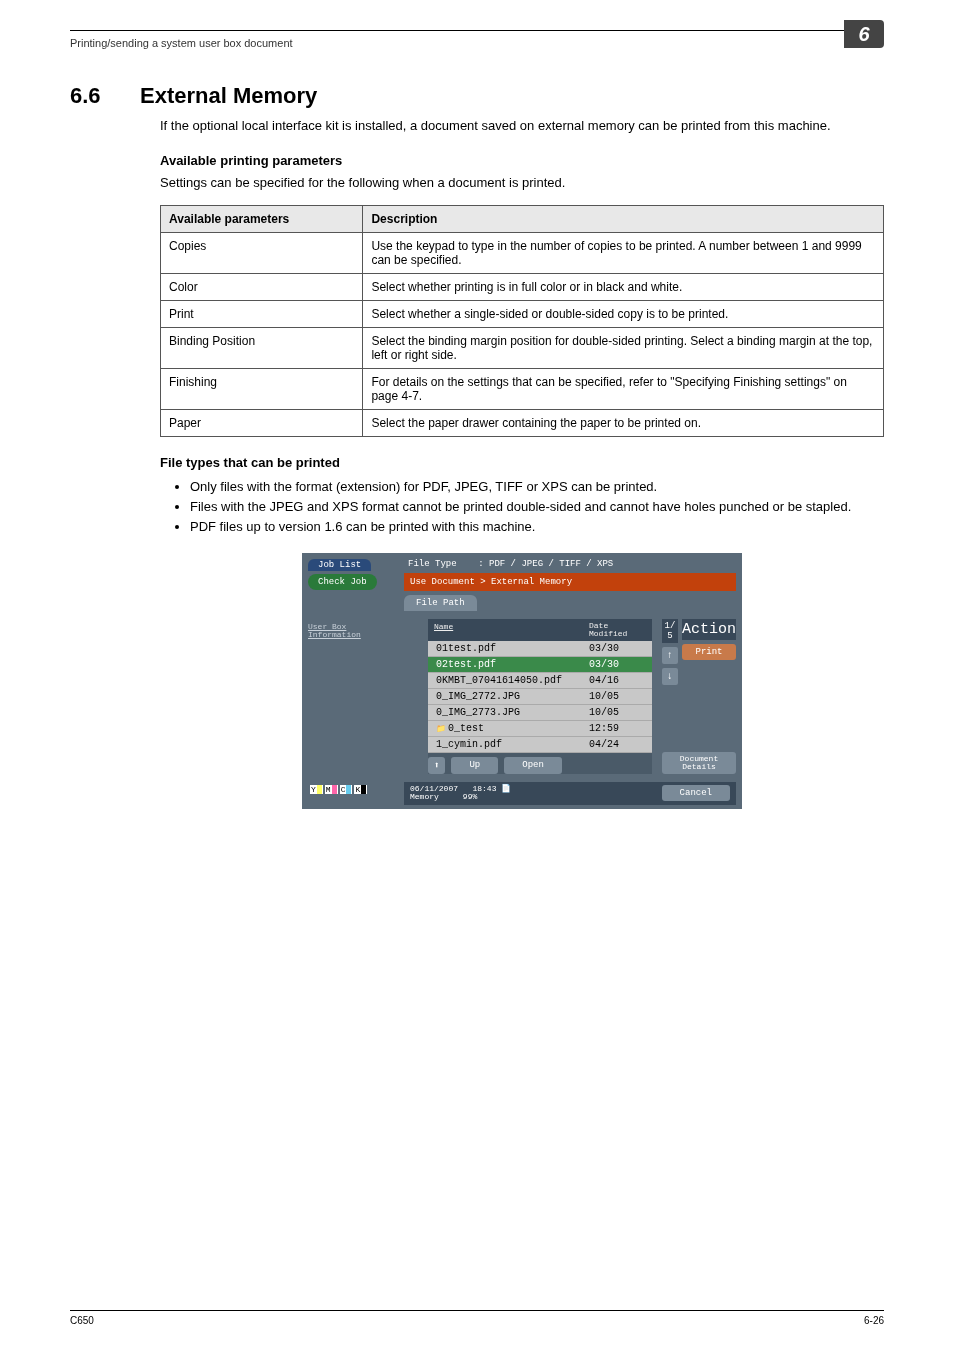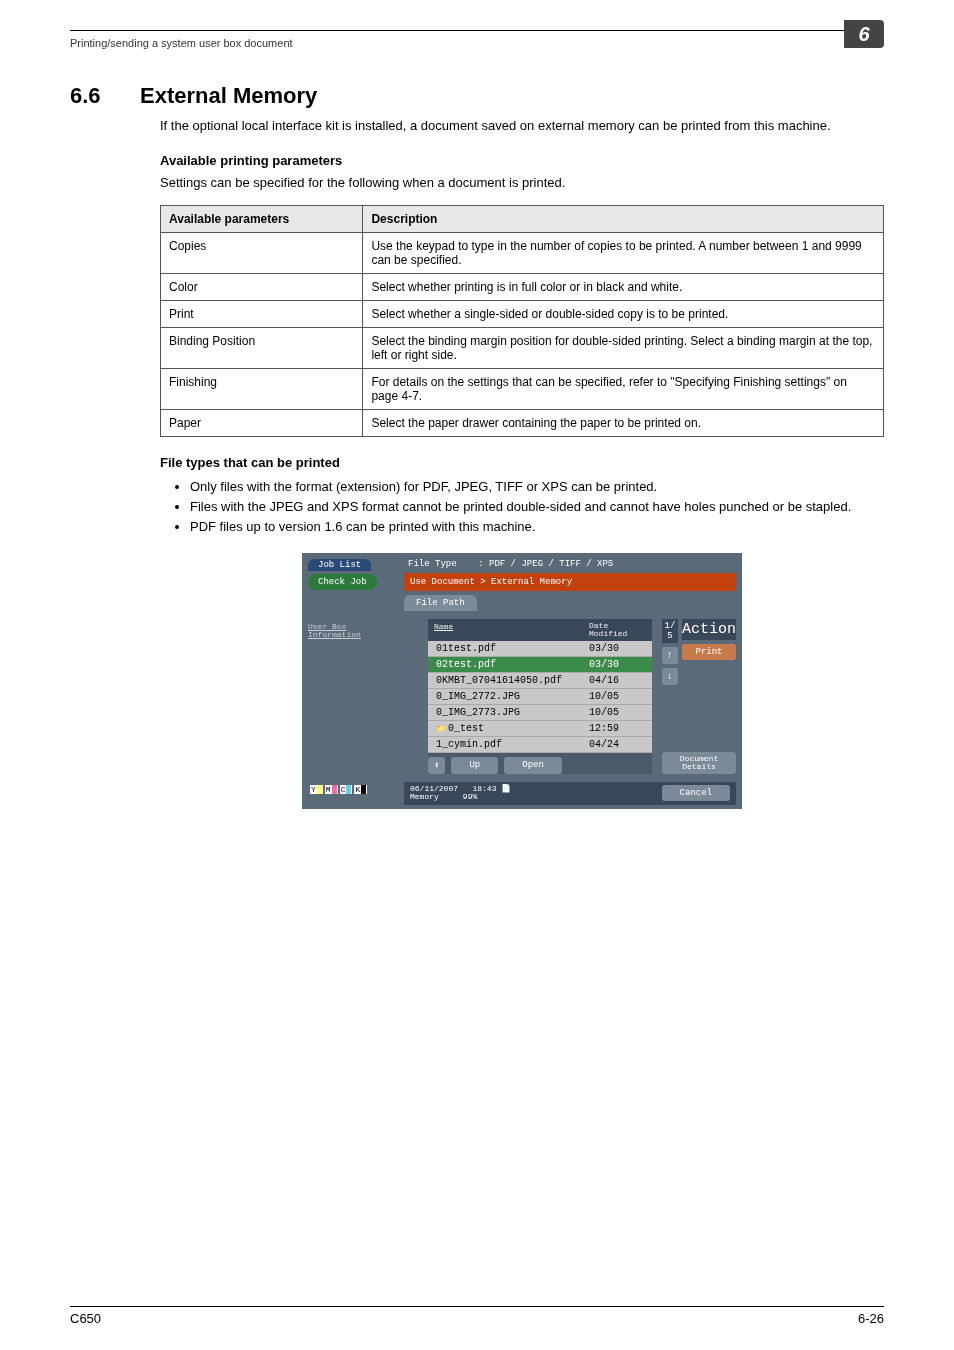--- a/index.html
+++ b/index.html
@@ -267,21 +267,21 @@
   .toner .c-bar { background: #66ccee; width:3px; height:9px; display:inline-block; margin-left:1px;}
   .toner .k-bar { background: #000;     width:3px; height:9px; display:inline-block; margin-left:1px;}
   .footer {
     position: absolute;
     bottom: 24px;
     left: 70px;
     right: 70px;
     border-top: 1px solid #000;
     display: flex;
     justify-content: space-between;
-    font-size: 13px;
+    font-size: 10px;
     padding-top: 4px;
   }
   .folder-icon::before { content:"📁"; font-size:8px; margin-right:2px;}
 </style>
 </head>
 <body>
 
 <div class="page">
 
   <div class="top-rule">

